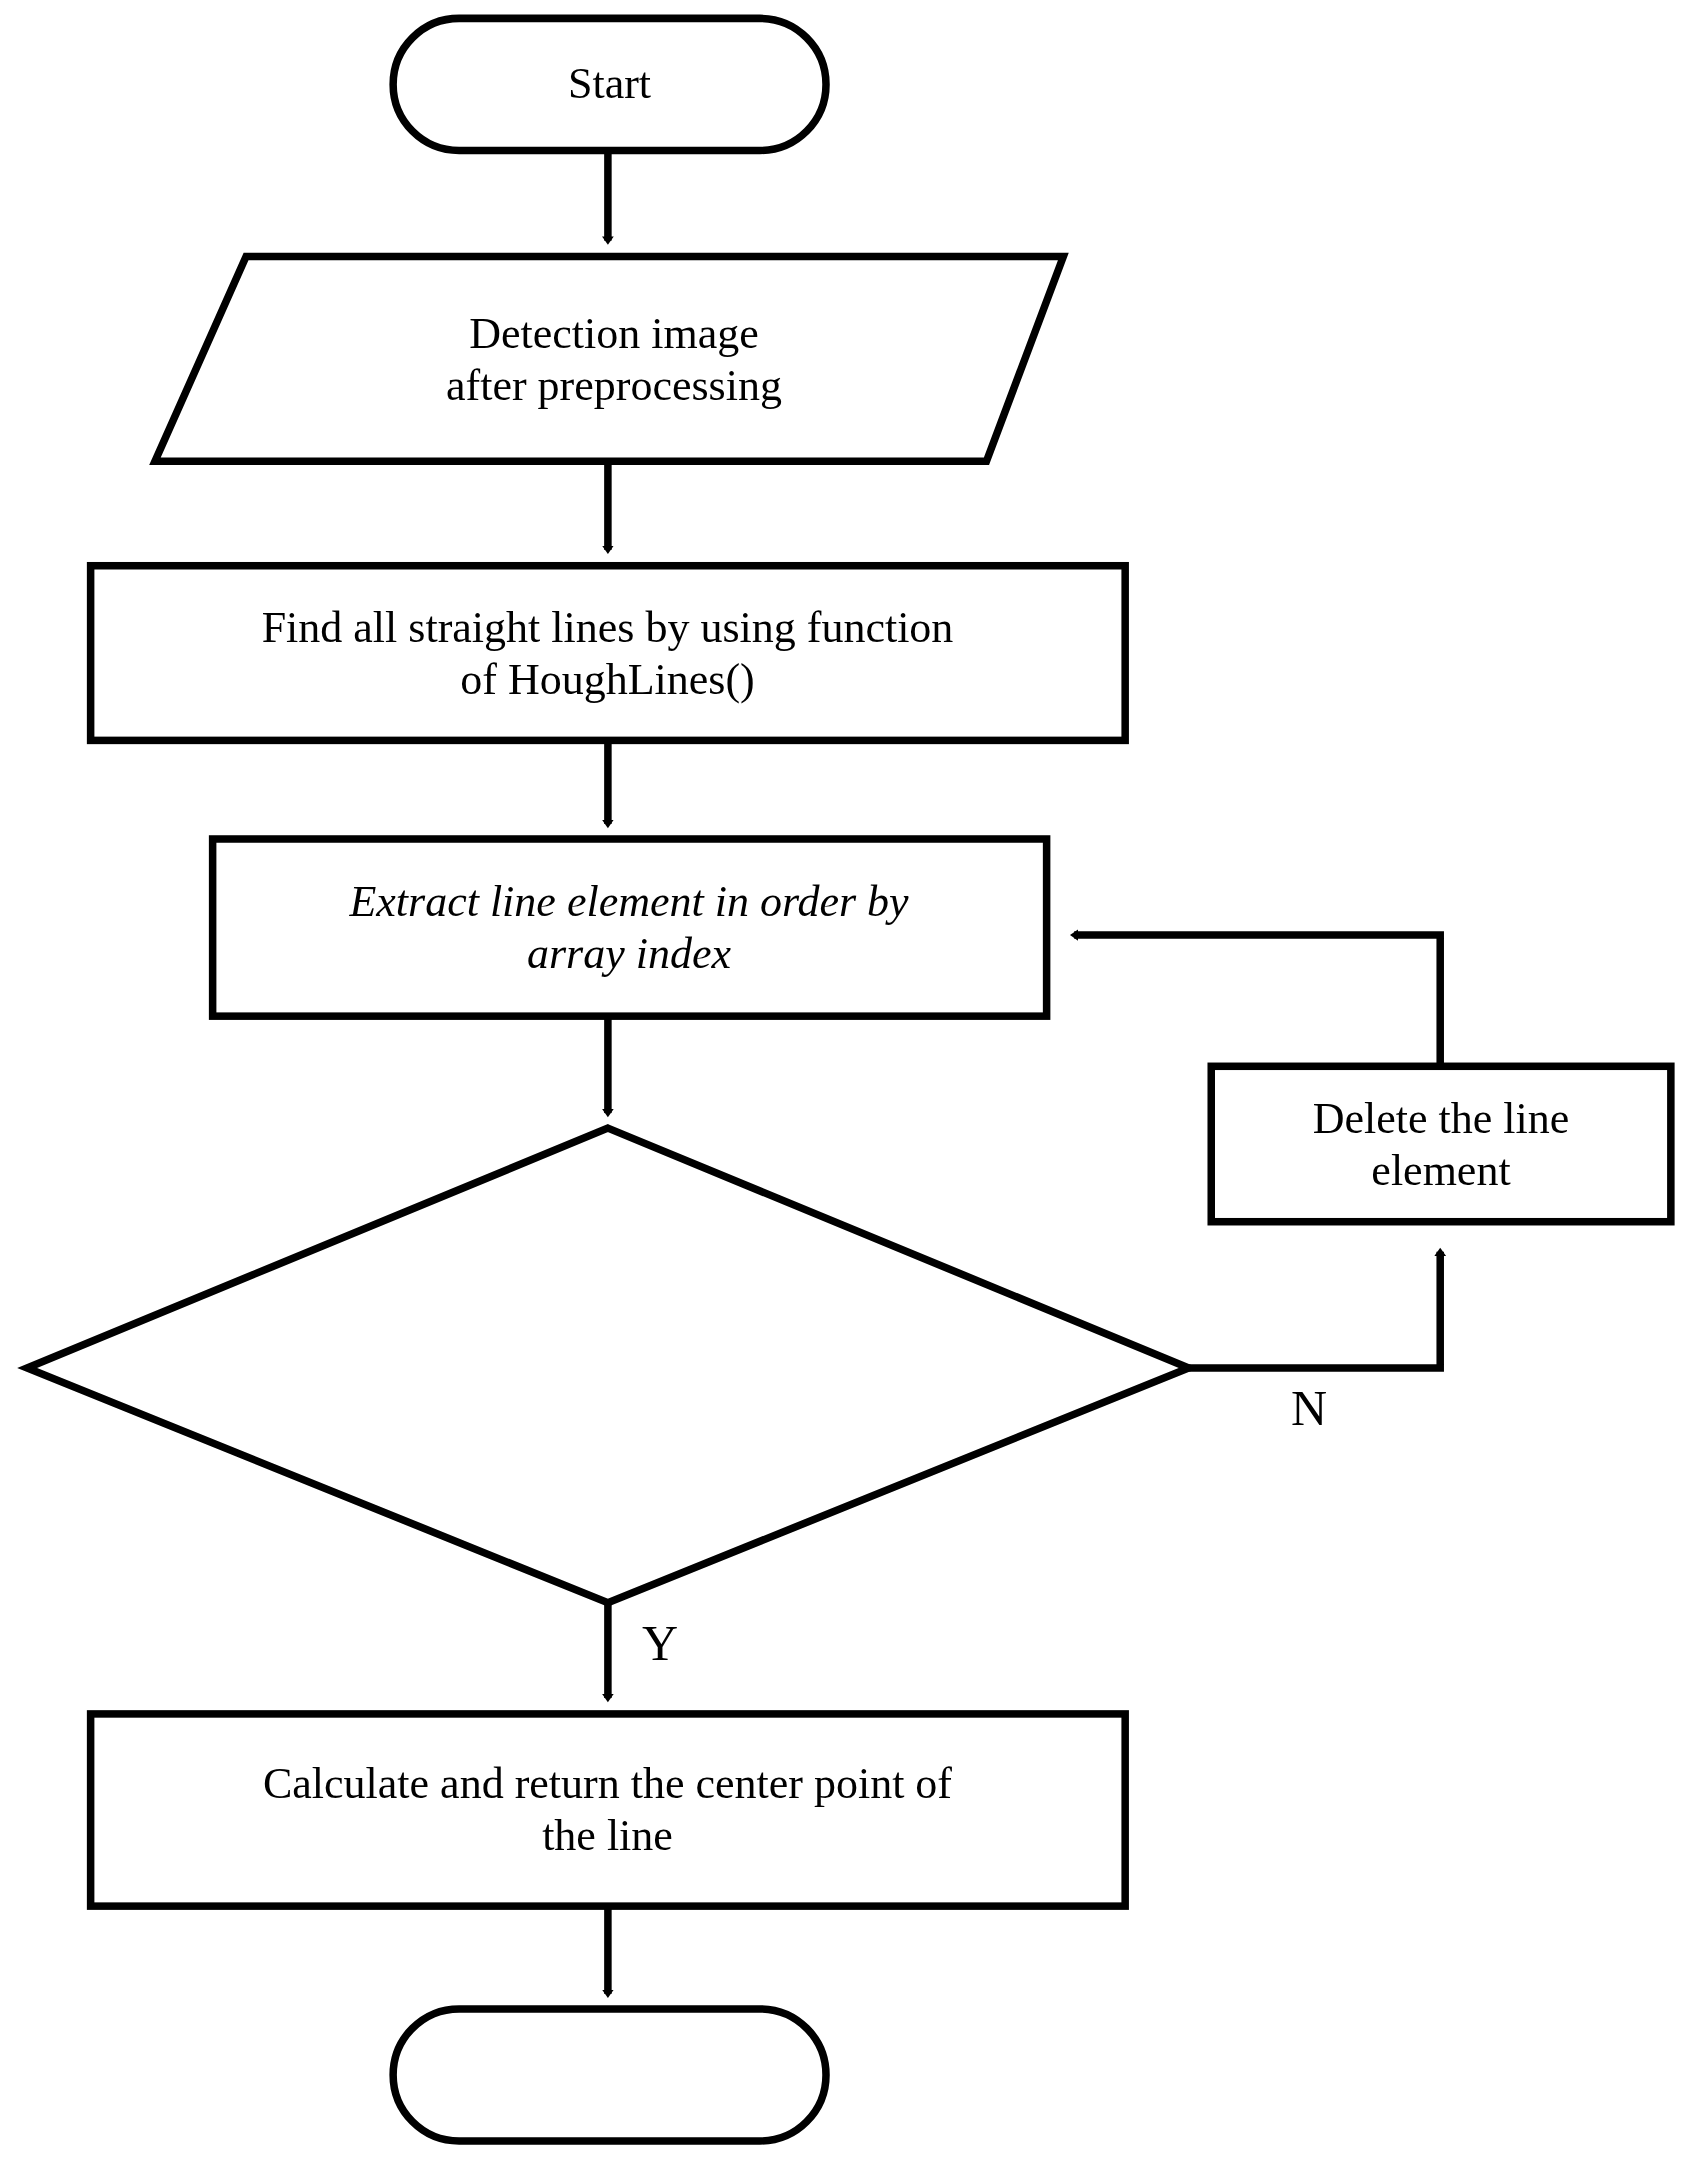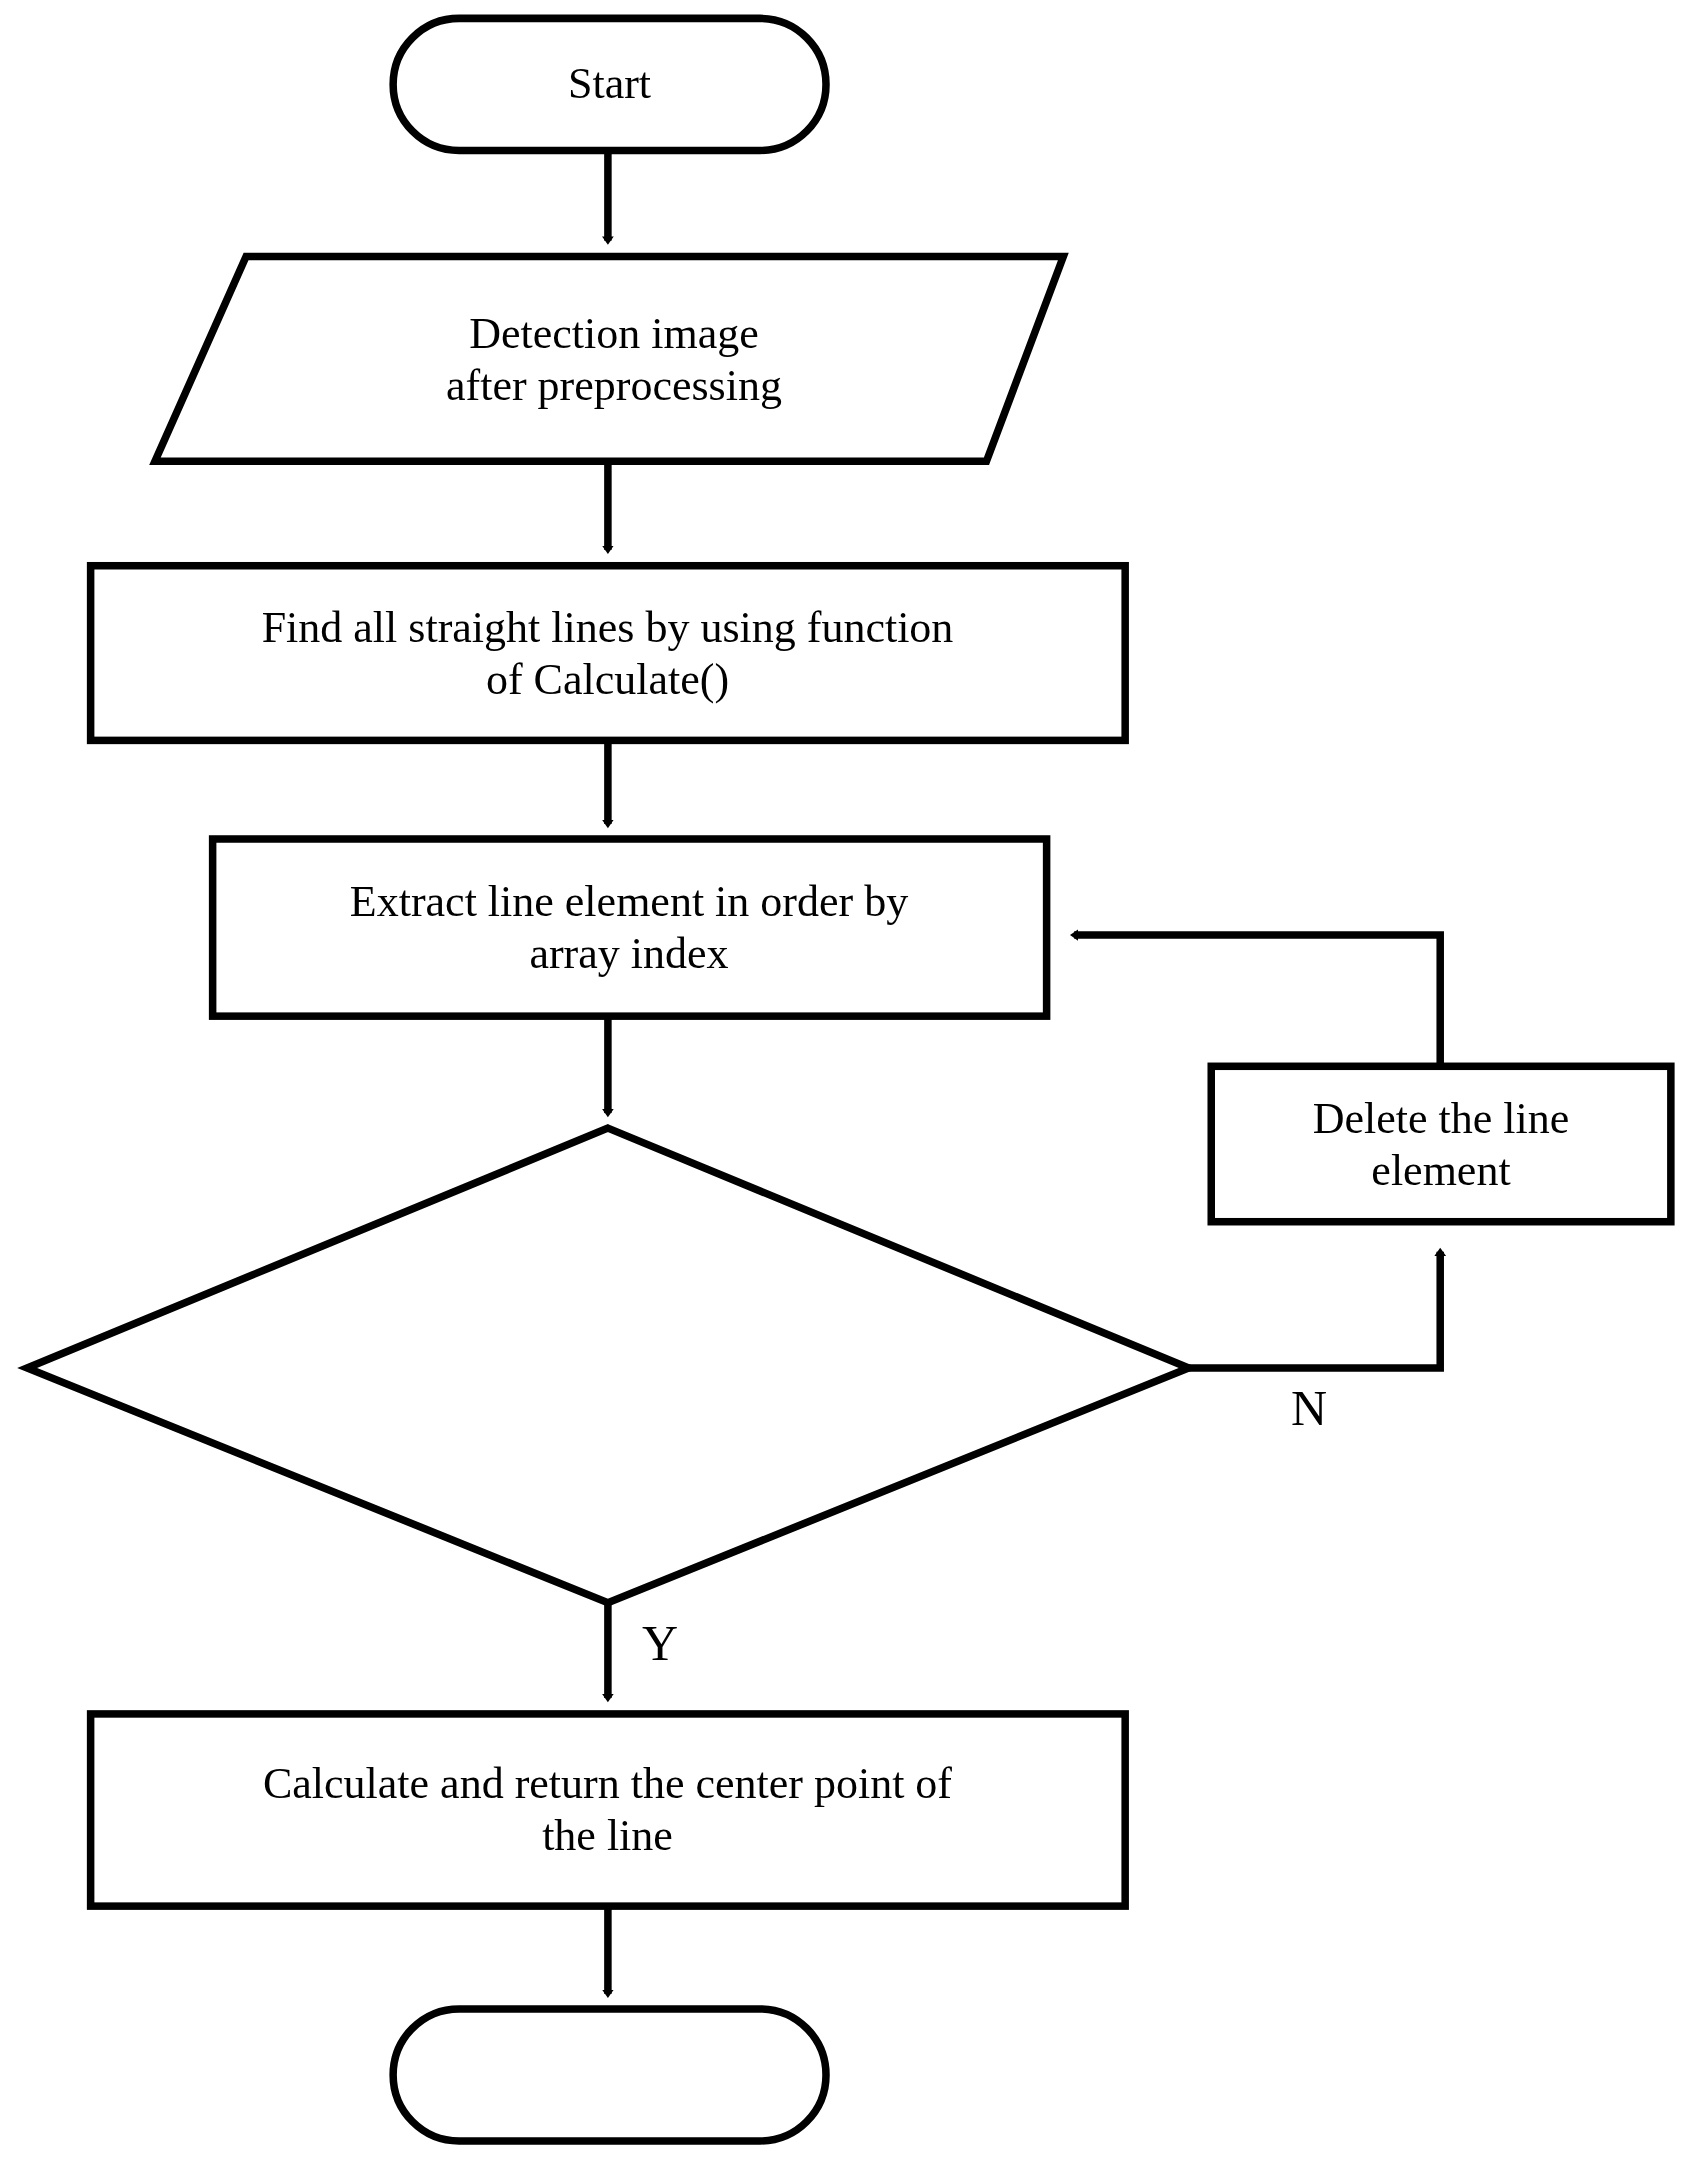--- a/index.html
+++ b/index.html
@@ -101,23 +101,23 @@
 
     <line x1="727" y1="2281" x2="727" y2="2386" stroke="#000000" stroke-width="9" marker-end="url(#arrow-down)"></line>
   </svg>
 
   <div class="node-text" style="left:393px; top:18.4px; width:433px; height:132px;">Start</div>
 
   <div class="node-text" style="left:213px; top:257px; width:802px; height:205px;">Detection image
 after preprocessing</div>
 
   <div class="node-text" style="left:90px; top:566px; width:1035px; height:175px;">Find all straight lines by using function
-of Calculate()</div>
+of HoughLines()</div>
 
-  <div class="node-text" style="left:212px; top:839px; width:834px; height:177px;">Extract line element in order by
+  <div class="node-text" style="left:212px; top:839px; width:834px; height:177px;font-style:italic;">Extract line element in order by
 array index</div>
 
 
   <div class="node-text" style="left:1211px; top:1067px; width:460px; height:155px;">Delete the line
 element</div>
 
   <div class="node-text" style="left:90px; top:1714px; width:1035px; height:192px;">Calculate and return the center point of
 the line</div>
 
 

